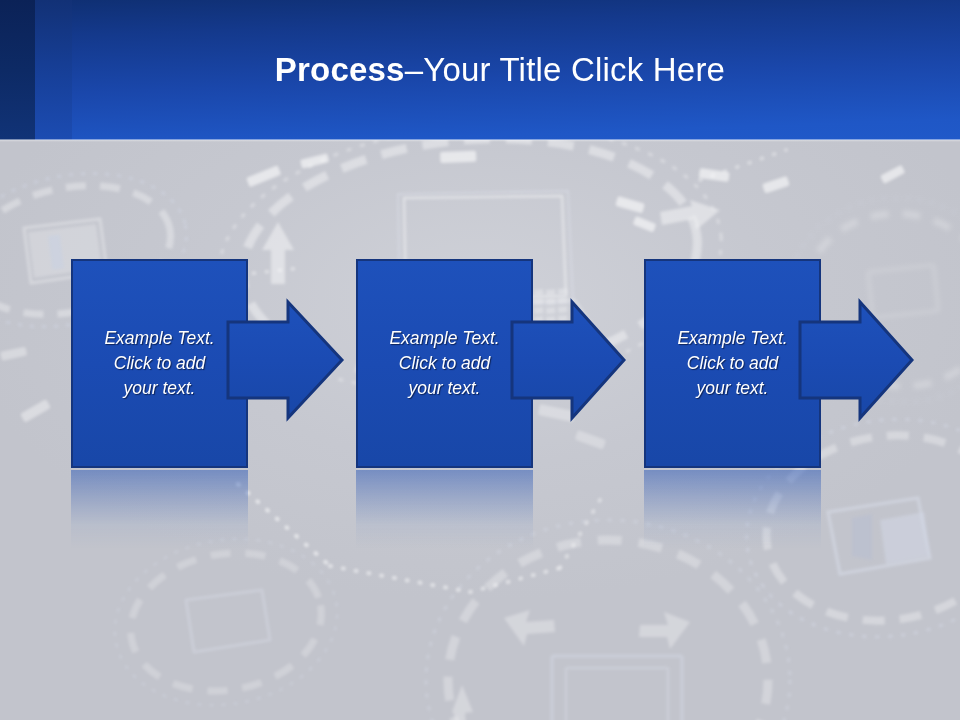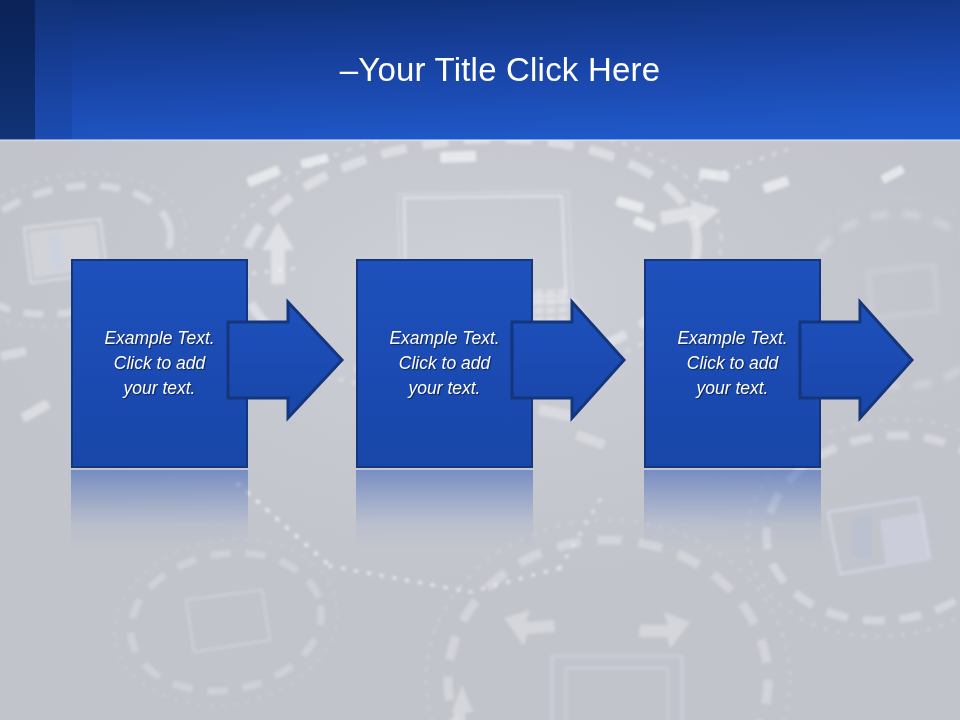--- a/index.html
+++ b/index.html
@@ -237,20 +237,21 @@
       <rect x="0" y="352" width="26" height="9" rx="2" transform="rotate(-12 0 352)" opacity="0.6"></rect>
       <rect x="540" y="404" width="36" height="11" rx="2" transform="rotate(12 540 404)" opacity="0.55"></rect>
       <rect x="578" y="430" width="30" height="10" rx="2" transform="rotate(20 578 430)" opacity="0.5"></rect>
     </g>
   </svg>
 
   <div class="header">
     <div class="hdr-stripe-a"></div>
     <div class="hdr-stripe-b"></div>
     <div class="title">
+      <span class="t-bold">Process</span>
       <span class="t-rest"> – </span>
       <span class="t-rest">Your Title Click Here</span>
     </div>
   </div>
   <div class="hdr-edge"></div>
 
   <div class="proc-layer">
 
     <div class="reflect" style="left:71px;"></div>
     <div class="reflect" style="left:356px;"></div>

